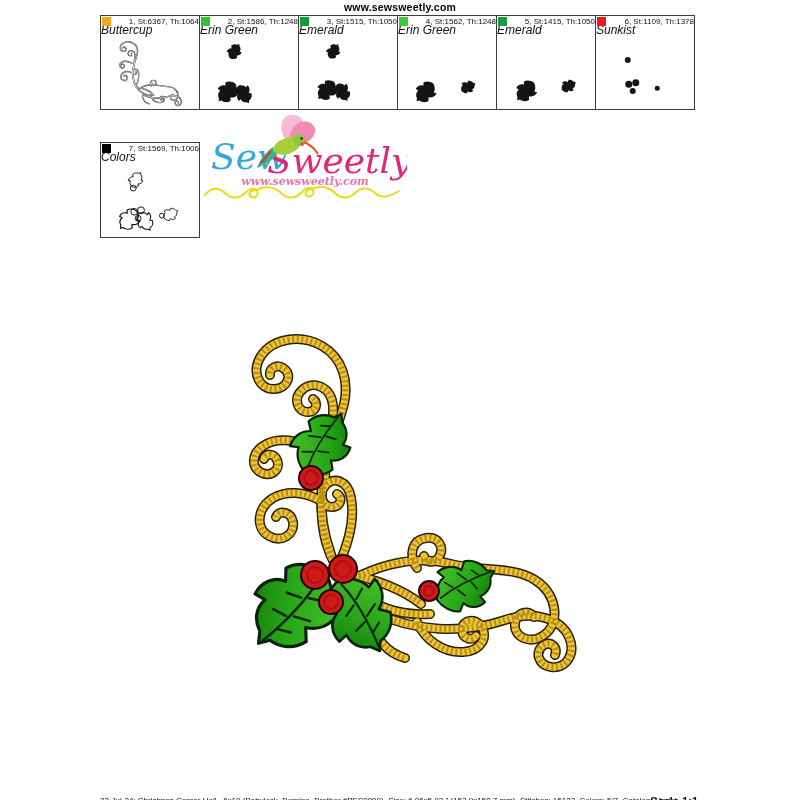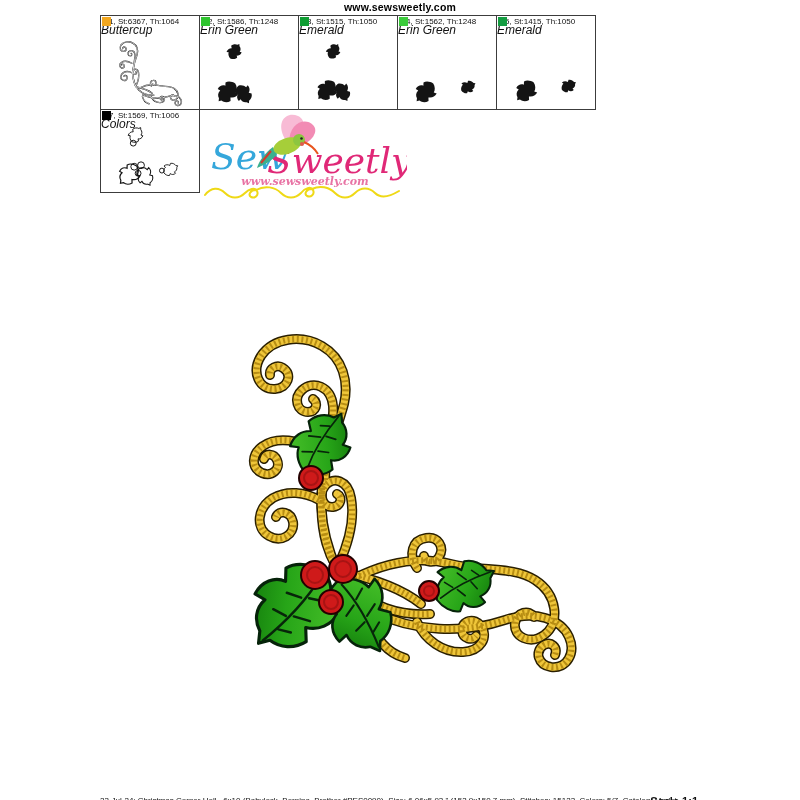--- a/index.html
+++ b/index.html
@@ -12,23 +12,23 @@
     font-size:10.5px;font-weight:bold;letter-spacing:.2px;color:#000;
   }
   
   .row1{position:absolute;left:100px;top:15px;display:flex;}
   .row2{position:absolute;left:100px;top:109px;display:flex;}
   .cblock{
     width:100px;height:95px;border:1px solid #3c3c3c;background:#fff;
     position:relative;box-sizing:border-box;margin-left:-1px;flex:none;
   }
   .row1 .cblock:first-child{margin-left:0;}
-  .row2 .cblock{margin-left:0;height:84px;}
+  .row2 .cblock{margin-left:0;height:96px;margin-top:33px;}
   .swatch{position:absolute;left:1px;top:1px;width:9px;height:9px;}
-  .bl1{font-size:8px;line-height:9px;margin-top:1px;padding-left:8px;text-align:left;white-space:nowrap;}
+  .bl1{font-size:8px;line-height:9px;margin-top:1px;padding-left:8px;text-align:right;white-space:nowrap;}
   .bl2{font-size:12px;line-height:9px;font-style:italic;}
   .thumb{position:absolute;left:1px;bottom:1px;}
   .t-edge{fill:none;stroke:#141414;stroke-width:7;stroke-linecap:round;}
   .t-core{fill:none;stroke:#ffffff;stroke-width:3.4;stroke-linecap:round;}
   .t-sil{fill:#141414;stroke:none;}
   .t-out{fill:none;stroke:#141414;stroke-width:4;}
   .t-dot{fill:#141414;}
   
   .logo{position:absolute;left:203px;top:111px;width:204px;height:92px;}
   .logo text{font-family:"DejaVu Serif", serif;font-style:italic;}
@@ -136,20 +136,28 @@
   <div class="cblock">
     <div class="swatch" style="background: rgb(20, 156, 65);"></div>
     <div class="bl1">5, St:1415, Th:1050</div>
     <div class="bl2">Emerald</div>
     <svg class="thumb" width="96" height="70" viewBox="20 70 270 280">
       <g transform="translate(6,-4)">
           <use href="#leafset-b" class="t-sil"></use>
         </g>
     </svg>
   </div>
+  <div class="cblock">
+    <div class="swatch" style="background: rgb(232, 25, 31);"></div>
+    <div class="bl1">6, St:1109, Th:1378</div>
+    <div class="bl2">Sunkist</div>
+    <svg class="thumb" width="96" height="70" viewBox="20 70 270 280">
+      <use href="#berryset" class="t-dot"></use>
+    </svg>
+  </div>
 </div>
 
 <div class="row2">
   <div class="cblock">
     <div class="swatch" style="background: rgb(0, 0, 0);"></div>
     <div class="bl1">7, St:1569, Th:1006</div>
     <div class="bl2">Colors</div>
     <svg class="thumb" width="96" height="68" viewBox="15 75 280 280">
       <use href="#leafset-a" class="t-out"></use>
       <use href="#leaf" class="t-out" transform="translate(212,280) rotate(-27) scale(0.82)"></use>

